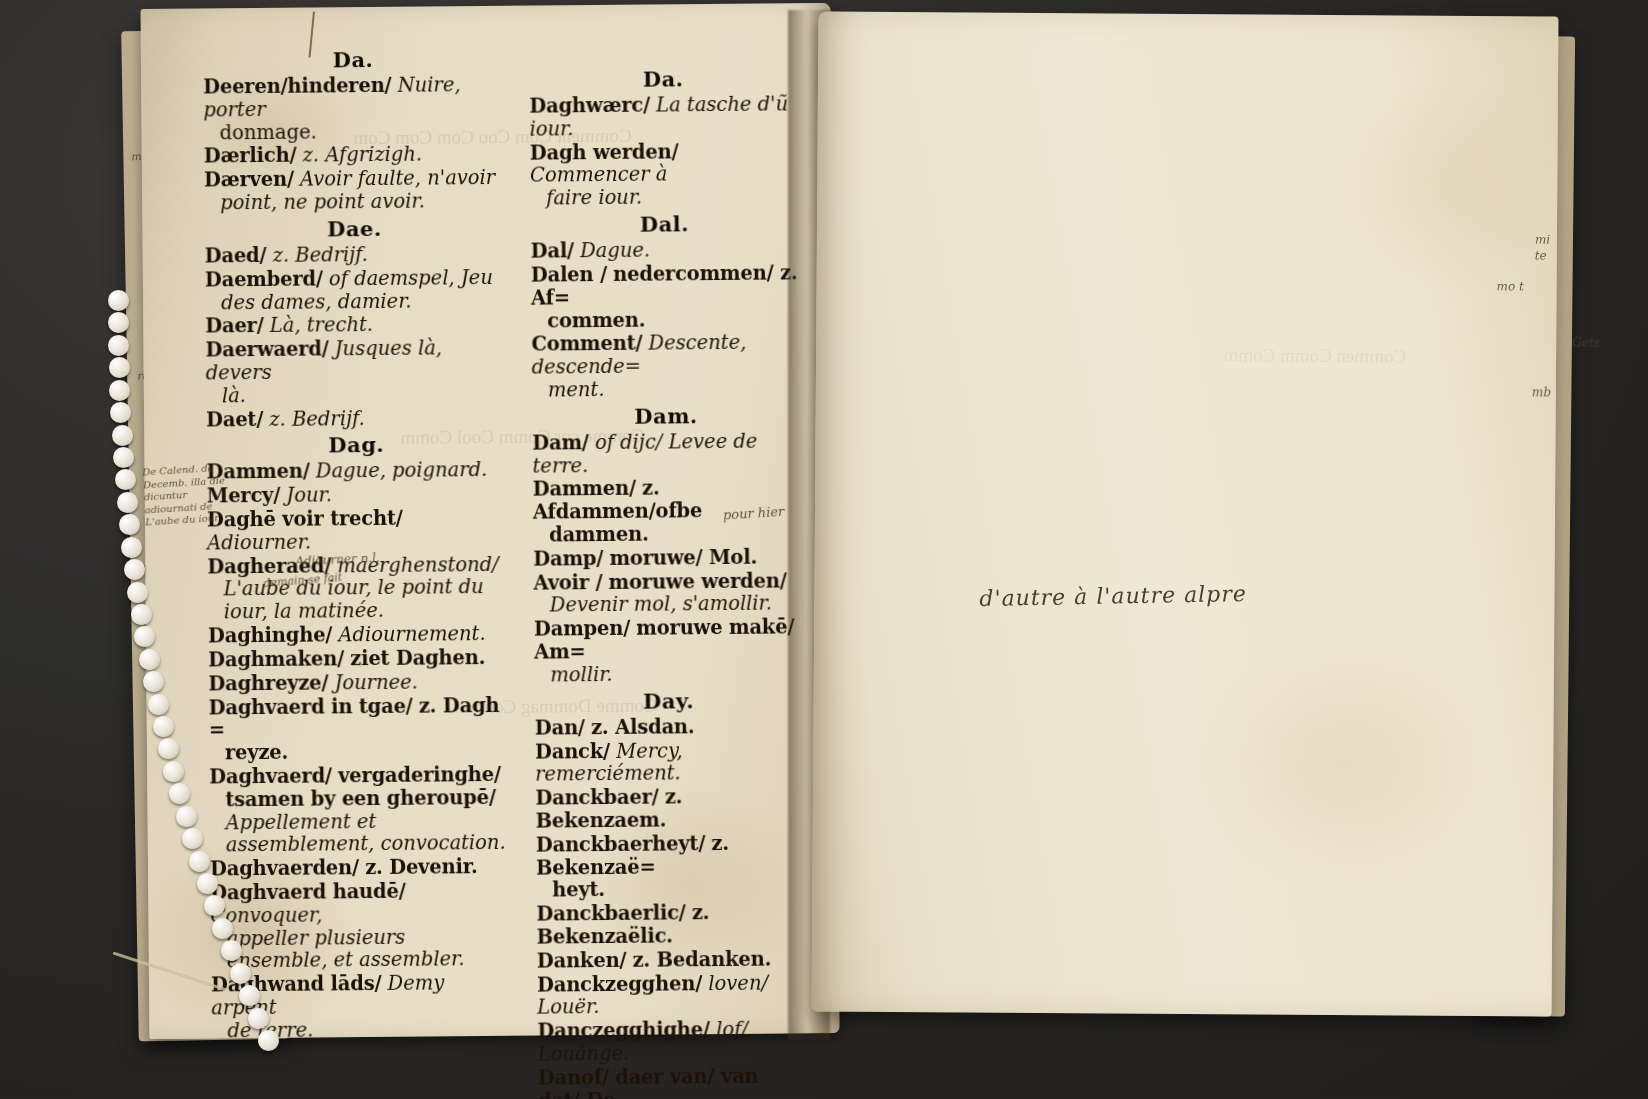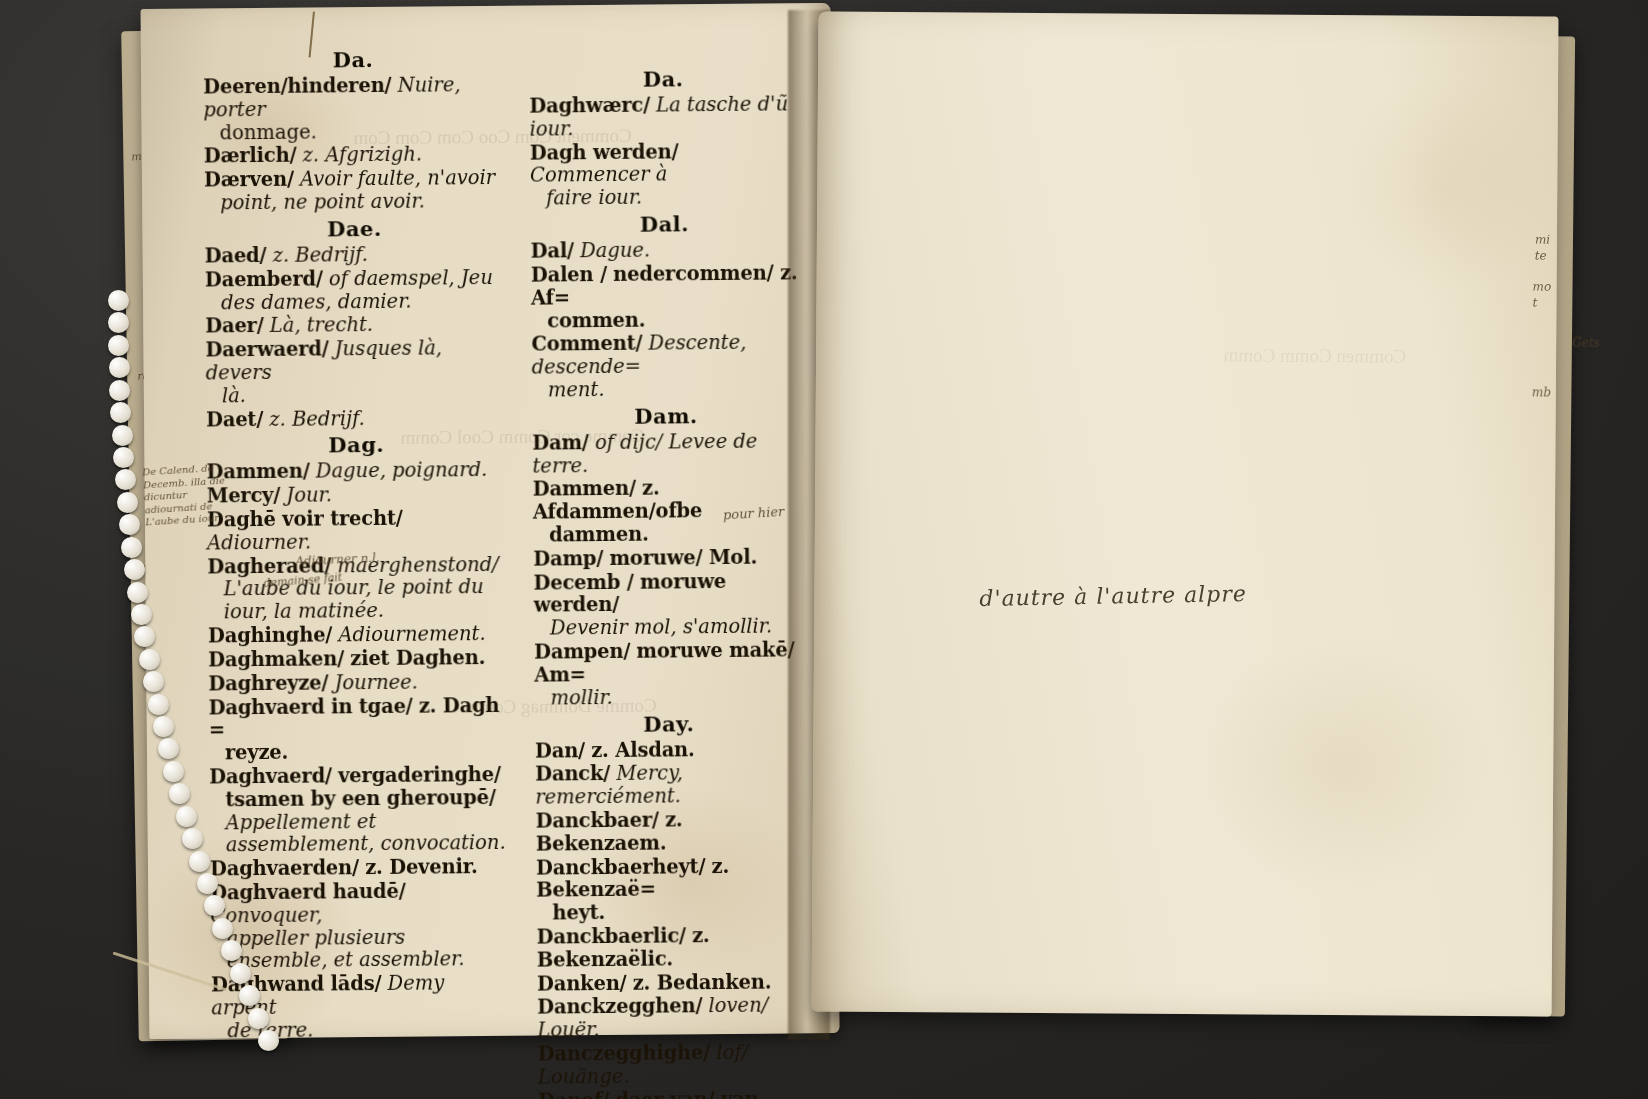--- a/index.html
+++ b/index.html
@@ -312,21 +312,21 @@
             <span class="hw">z. Afdammen/ofbe</span>
             <span class="cont hw">dammen.</span>
           </div>
 
           <div class="entry">
             <span class="hw">Damp/</span>
             <span class="hw">moruwe/ Mol.</span>
           </div>
 
           <div class="entry">
-            <span class="hw">Decemb /</span>
+            <span class="hw">Avoir /</span>
             <span class="hw">moruwe werden/</span>
             <span class="cont gl">Devenir mol, s'amollir.</span>
           </div>
 
           <div class="entry">
             <span class="hw">Dampen/</span>
             <span class="hw">moruwe makē/ Am=</span>
             <span class="cont gl">mollir.</span>
           </div>
 
@@ -390,21 +390,21 @@
 
     <div id="gutter"></div>
 
     <div id="right-page">
       <div class="foxing" style="left:380px;top:620px;width:300px;height:260px;background:radial-gradient(ellipse,rgba(150,118,60,.10),rgba(150,118,60,0) 70%);"></div>
       <div class="foxing" style="left:520px;top:60px;width:220px;height:220px;background:radial-gradient(ellipse,rgba(160,130,70,.09),rgba(160,130,70,0) 70%);"></div>
       <div class="showthrough" style="left:210px;top:330px;width:380px;opacity:.07;">Commen Comm Comm</div>
       <div id="blank-note">d'autre à l'autre alpre</div>
 
       <div class="edge-marg-r" style="left:718px;top:215px;">mi te</div>
-      <div class="edge-marg-r" style="left:716px;top:262px;font-style:italic;">mo t</div>
+      <div class="edge-marg-r" style="left:680px;top:262px;font-style:italic;">mo t</div>
       <div class="edge-marg-r" style="left:756px;top:318px;">Gets</div>
       <div class="edge-marg-r" style="left:716px;top:368px;">mb</div>
     </div>
 
     <div id="beads">
       <div id="cord"></div>
     <div class="bead" style="left: 8px; top: 10px;"></div>
         <div class="bead" style="left: 8.06845px; top: 32.4242px;"></div>
         <div class="bead" style="left: 8.3145px; top: 54.8485px;"></div>
         <div class="bead" style="left: 8.76741px; top: 77.2727px;"></div>

